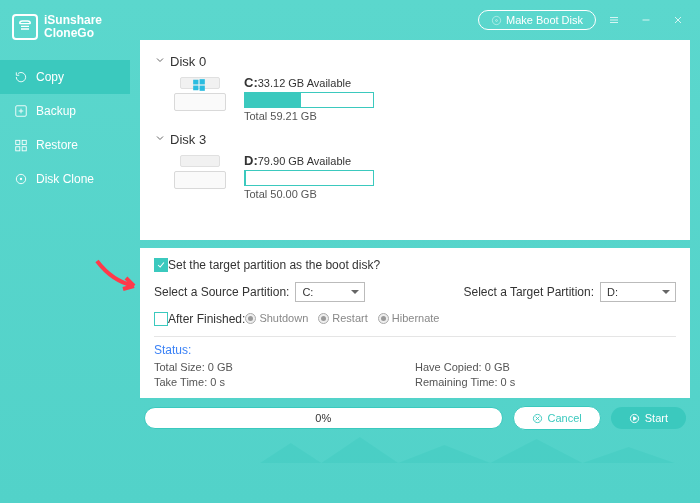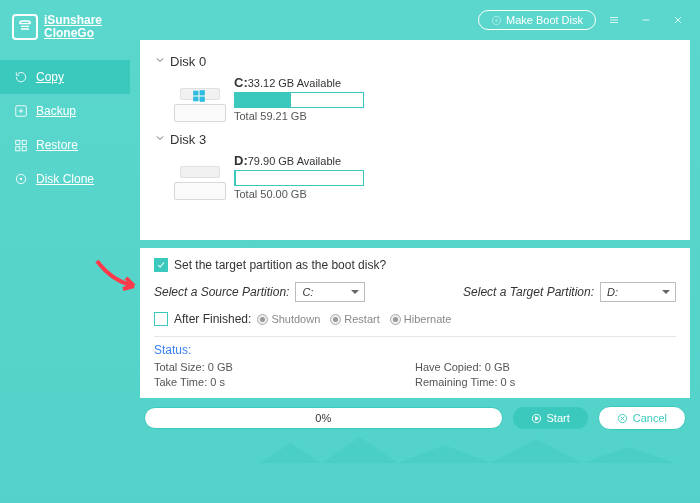--- a/index.html
+++ b/index.html
@@ -1,55 +1,55 @@
 <!DOCTYPE html>
 <html><head>
 <meta charset="utf-8">
 <style>
 * { box-sizing: border-box; margin: 0; padding: 0; font-family: Arial, sans-serif; }
 body { width: 700px; height: 503px; overflow: hidden; position: relative; background: #fff; }
 .app { display: flex; width: 700px; height: 503px; background: linear-gradient(180deg,#5bd7cd 0%,#52d2c9 100%); }
 
-.sidebar { width: 130px; background: transparent; color: #fff; padding-top: 14px; position: relative; text-decoration: underline; }
+.sidebar { width: 130px; background: transparent; color: #fff; padding-top: 14px; position: relative; }
 .logo { display: flex; align-items: center; gap: 6px; padding: 0 12px 20px 12px; }
 .logo-box { width: 26px; height: 26px; border: 2px solid #fff; border-radius: 4px; display:flex;align-items:center;justify-content:center;}
 .logo-box svg{width:16px;height:16px;}
 .logo-text { font-size: 12px; line-height: 13px; font-weight: bold;}
 .nav-item { display: flex; align-items: center; gap: 8px; padding: 10px 14px; font-size: 12px; cursor: pointer; color:#fff;}
 .nav-item.active { background: #3bc9be; }
 .nav-icon { width: 14px; height: 14px; display:inline-flex;align-items:center;justify-content:center;}
 .nav-icon svg{width:14px;height:14px;stroke:#fff;fill:none;stroke-width:1.5;}
 
 .titlebar { position:absolute; top:0; left:130px; right:0; height:40px; display:flex; align-items:center; justify-content:flex-end; padding:0 8px; gap:4px;}
 .make-boot { border:1px solid #fff; color:#fff; background:transparent; border-radius:12px; font-size:11px; padding:3px 12px; display:flex;align-items:center;gap:4px;cursor:pointer;}
 .make-boot svg{width:11px;height:11px;stroke:#fff;fill:none;}
 .win-btn { width:28px; height:28px; display:flex;align-items:center;justify-content:center;color:#fff;cursor:pointer;}
 .win-btn svg{width:12px;height:12px;stroke:#fff;fill:none;stroke-width:1.5;}
 
 .content { flex:1; display:flex; flex-direction:column; padding: 40px 10px 10px 10px; gap:8px; position:relative;}
 .panel { background:#fff; border-radius:0; padding:10px 14px; font-size:12px; color:#333;}
 .panel.disks { height:200px; overflow:auto;}
 .disk-title { display:flex;align-items:center;gap:4px; font-size:13px; margin:4px 0 6px 0; color:#333;cursor:pointer;}
-.disk-row { display:flex; align-items:flex-end; gap:8px; padding-left:20px; margin-bottom:10px;}
+.disk-row { display:flex; align-items:flex-start; gap:18px; padding-left:20px; margin-bottom:10px;}
 .disk-icon { width:52px; height:36px; position:relative;}
 .disk-icon .top{position:absolute;top:2px;left:6px;width:40px;height:12px;background:#f1f1f1;border:1px solid #e0e0e0;border-radius:2px;}
 .disk-icon .bot{position:absolute;bottom:0;left:0;width:52px;height:18px;background:#fafafa;border:1px solid #d9d9d9;border-radius:2px;}
 .disk-icon.win .winlogo{position:absolute;top:3px;left:16px;width:18px;height:14px;}
 .part-info { display:flex;flex-direction:column;gap:2px;}
 .part-line1 { font-size:11px;}
 .part-line1 b{font-size:13px;font-weight:bold;}
 .part-bar { width:130px; height:16px; border:1px solid #3bc9be; position:relative; background:#fff;}
 .part-bar .fill{position:absolute;top:0;left:0;height:100%;background:#3bc9be;}
 .part-total { font-size:11px; color:#555;}
 
-.cfg .row { display:flex; align-items:center; gap:6px; margin-bottom:10px; flex-wrap:wrap;}
+.cfg .row { display:flex; align-items:flex-start; gap:0; margin-bottom:10px; flex-wrap:wrap;}
 .chk { width:14px;height:14px;border:1px solid #3bc9be;display:inline-flex;align-items:center;justify-content:center;cursor:pointer;}
 .chk.checked{background:#3bc9be;}
 .chk svg{width:10px;height:10px;stroke:#fff;fill:none;stroke-width:2.5;}
-.selwrap{display:flex;align-items:center;gap:6px;font-style:italic;}
+.selwrap{display:flex;align-items:center;gap:6px;}
 .sel{border:1px solid #bbb;background:#fff;font-size:11px;padding:3px 18px 3px 6px;min-width:70px;position:relative;cursor:pointer;}
 .sel.wide{min-width:76px;}
 .sel::after{content:"";position:absolute;right:5px;top:7px;border-left:4px solid transparent;border-right:4px solid transparent;border-top:4px solid #666;}
 .radio-g{display:flex;align-items:center;gap:10px;}
 .radio{display:flex;align-items:center;gap:3px;font-size:11px;color:#888;}
 .radio .dot{width:11px;height:11px;border:1px solid #aaa;border-radius:50%;background:#eee;position:relative;}
 .radio .dot::after{content:"";position:absolute;top:2px;left:2px;width:5px;height:5px;border-radius:50%;background:#999;}
 hr.sep{border:none;border-top:1px solid #e5e5e5;margin:6px 0;}
 .status-grid{display:grid;grid-template-columns:1fr 1fr;font-size:11px;color:#555;row-gap:3px;}
 .status-title{font-size:12px;color:#3b82f6;margin-bottom:4px;}
@@ -256,29 +256,29 @@
     <div class="grass">
       <svg viewBox="0 0 560 34" preserveAspectRatio="none">
           <path d="M0 34 L40 14 L80 34 L130 8 L180 34 L240 16 L300 34 L360 10 L420 34 L480 18 L540 34 Z" fill="#3bc9be"></path>
         </svg>
     </div>
 
     <div class="bottom">
       <div class="progress">
           <span>0%</span>
         </div>
+      <button class="btn cancel">
+        <svg viewBox="0 0 24 24" fill="none" stroke="#3bc9be" stroke-width="2">
+            <circle cx="12" cy="12" r="9"></circle>
+            <path d="M8 8l8 8M16 8l-8 8"></path>
+          </svg>
+        <span>Cancel</span>
+      </button>
       <button class="btn start">
         <svg viewBox="0 0 24 24" fill="none" stroke="#fff" stroke-width="2">
             <circle cx="12" cy="12" r="9"></circle>
             <path d="M10 8l6 4-6 4z" fill="#fff"></path>
           </svg>
         <span>Start</span>
       </button>
-      <button class="btn cancel">
-        <svg viewBox="0 0 24 24" fill="none" stroke="#3bc9be" stroke-width="2">
-            <circle cx="12" cy="12" r="9"></circle>
-            <path d="M8 8l8 8M16 8l-8 8"></path>
-          </svg>
-        <span>Cancel</span>
-      </button>
     </div>
   </div>
 </div>
 
 </body></html>

